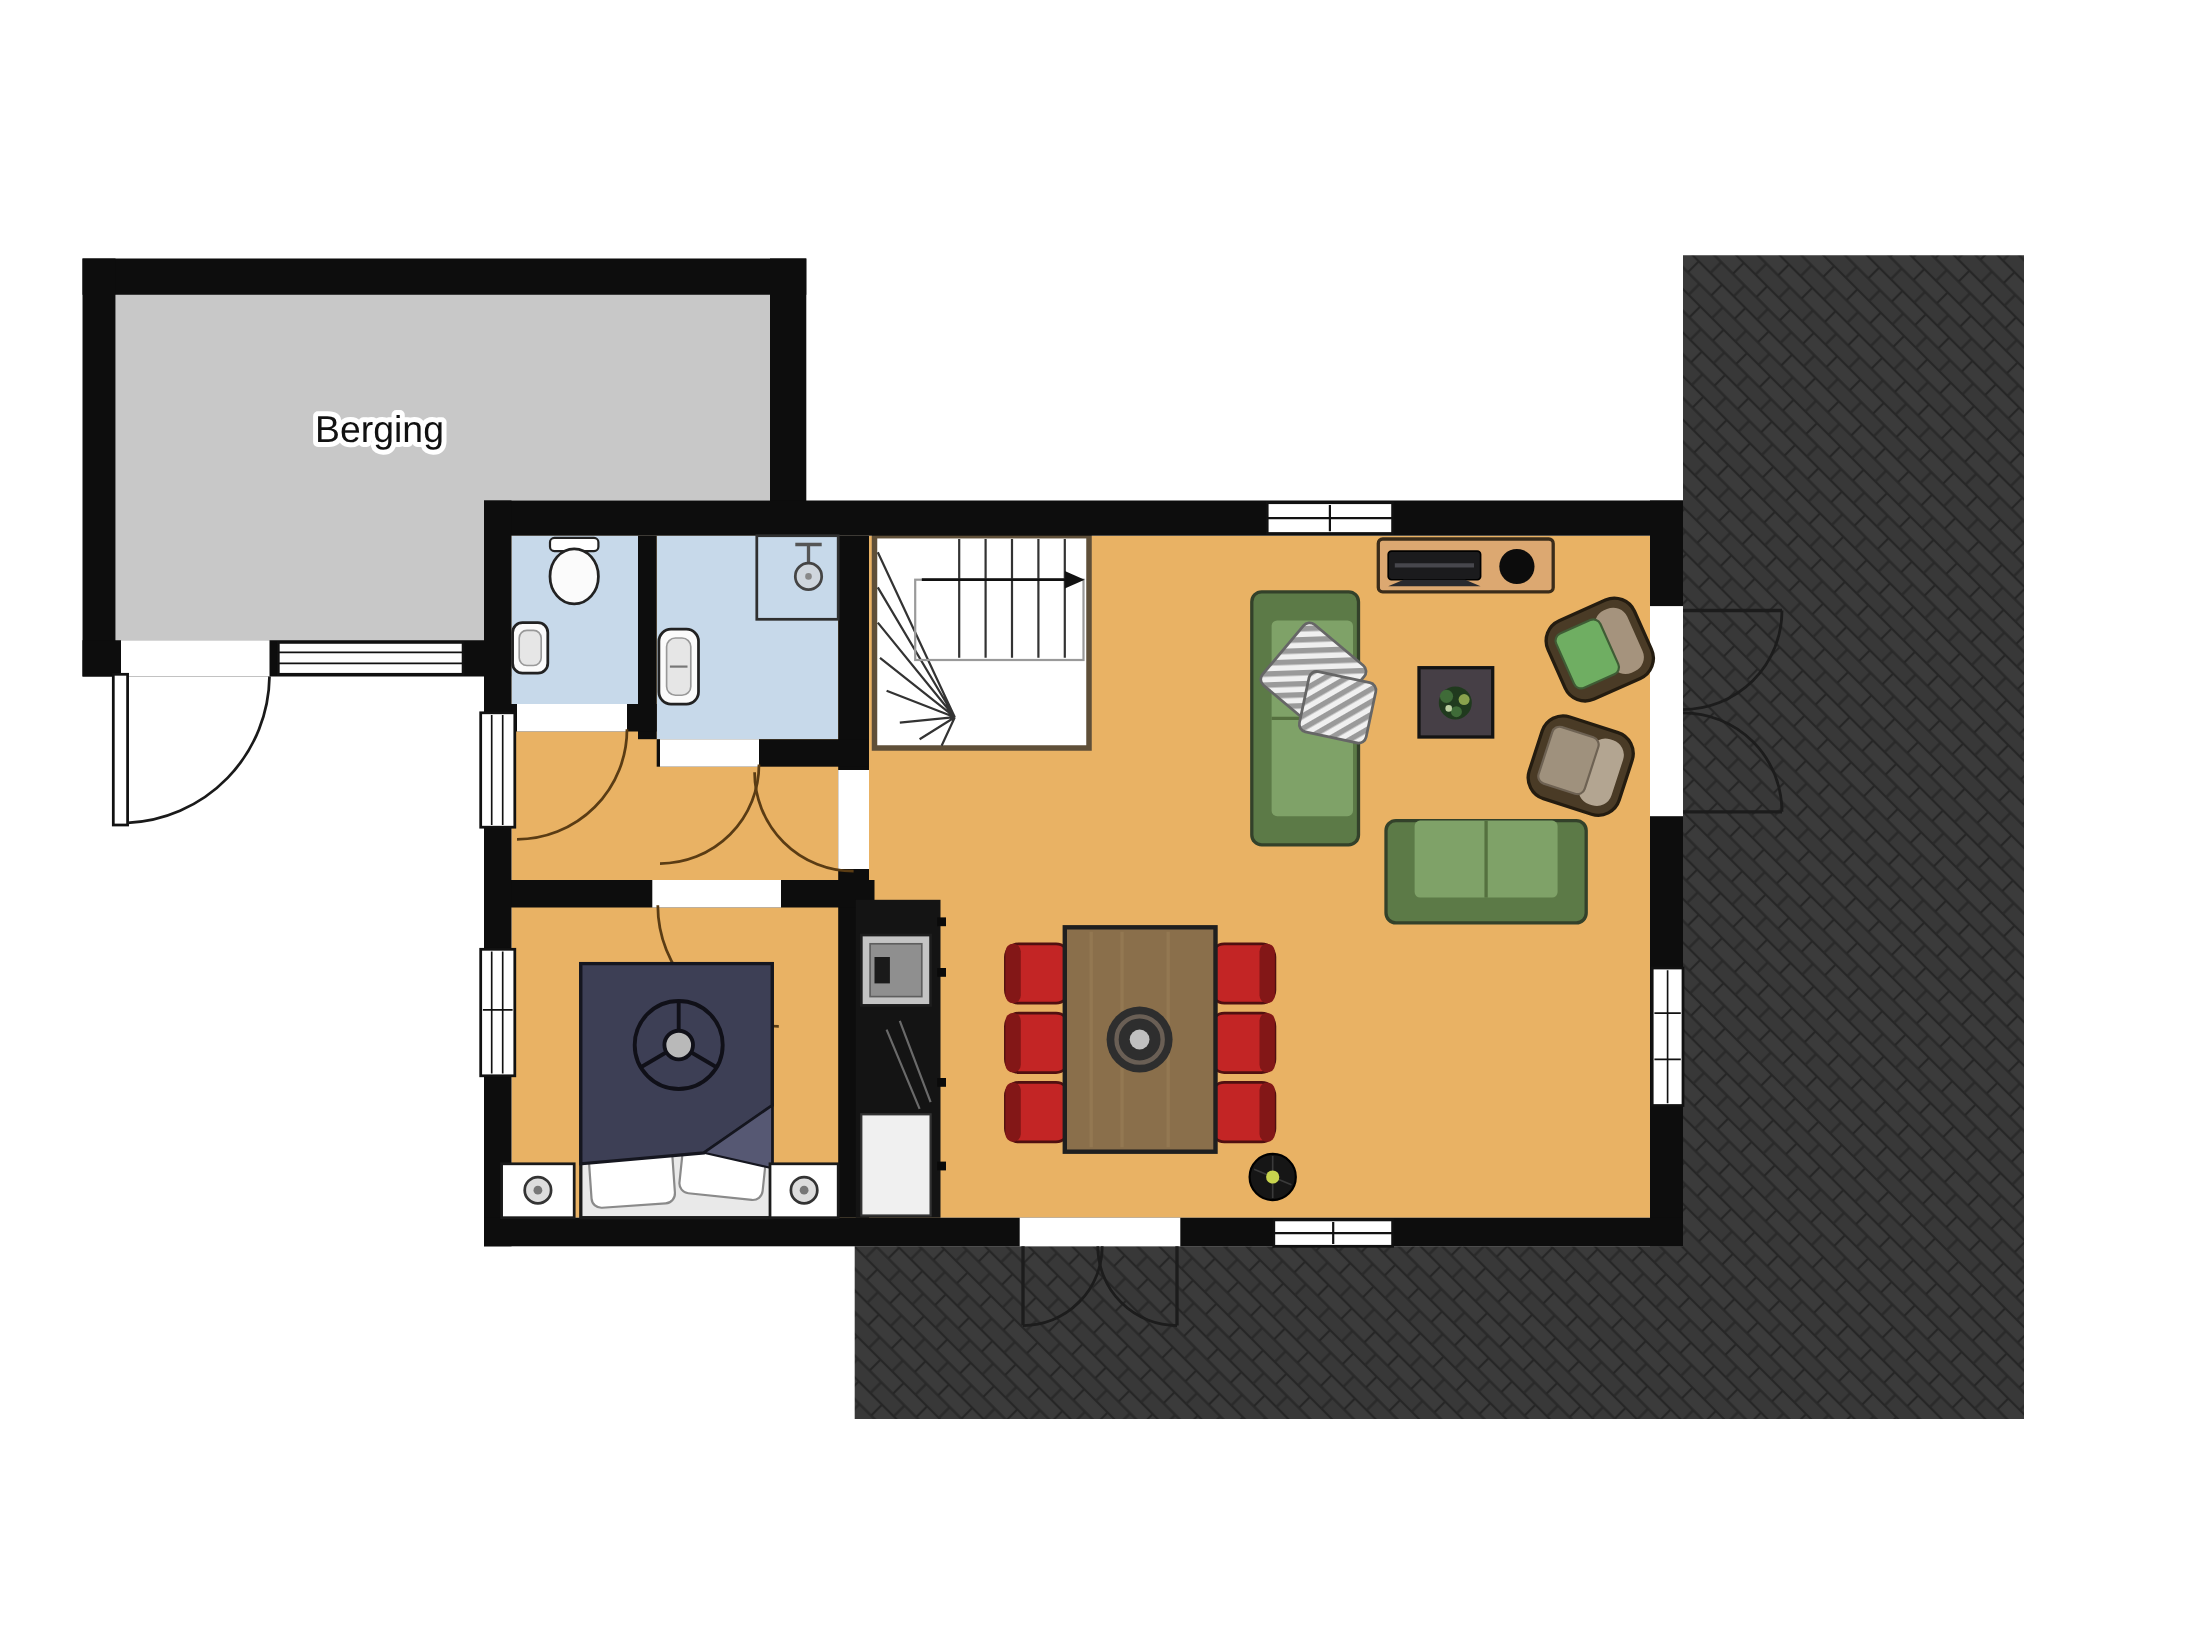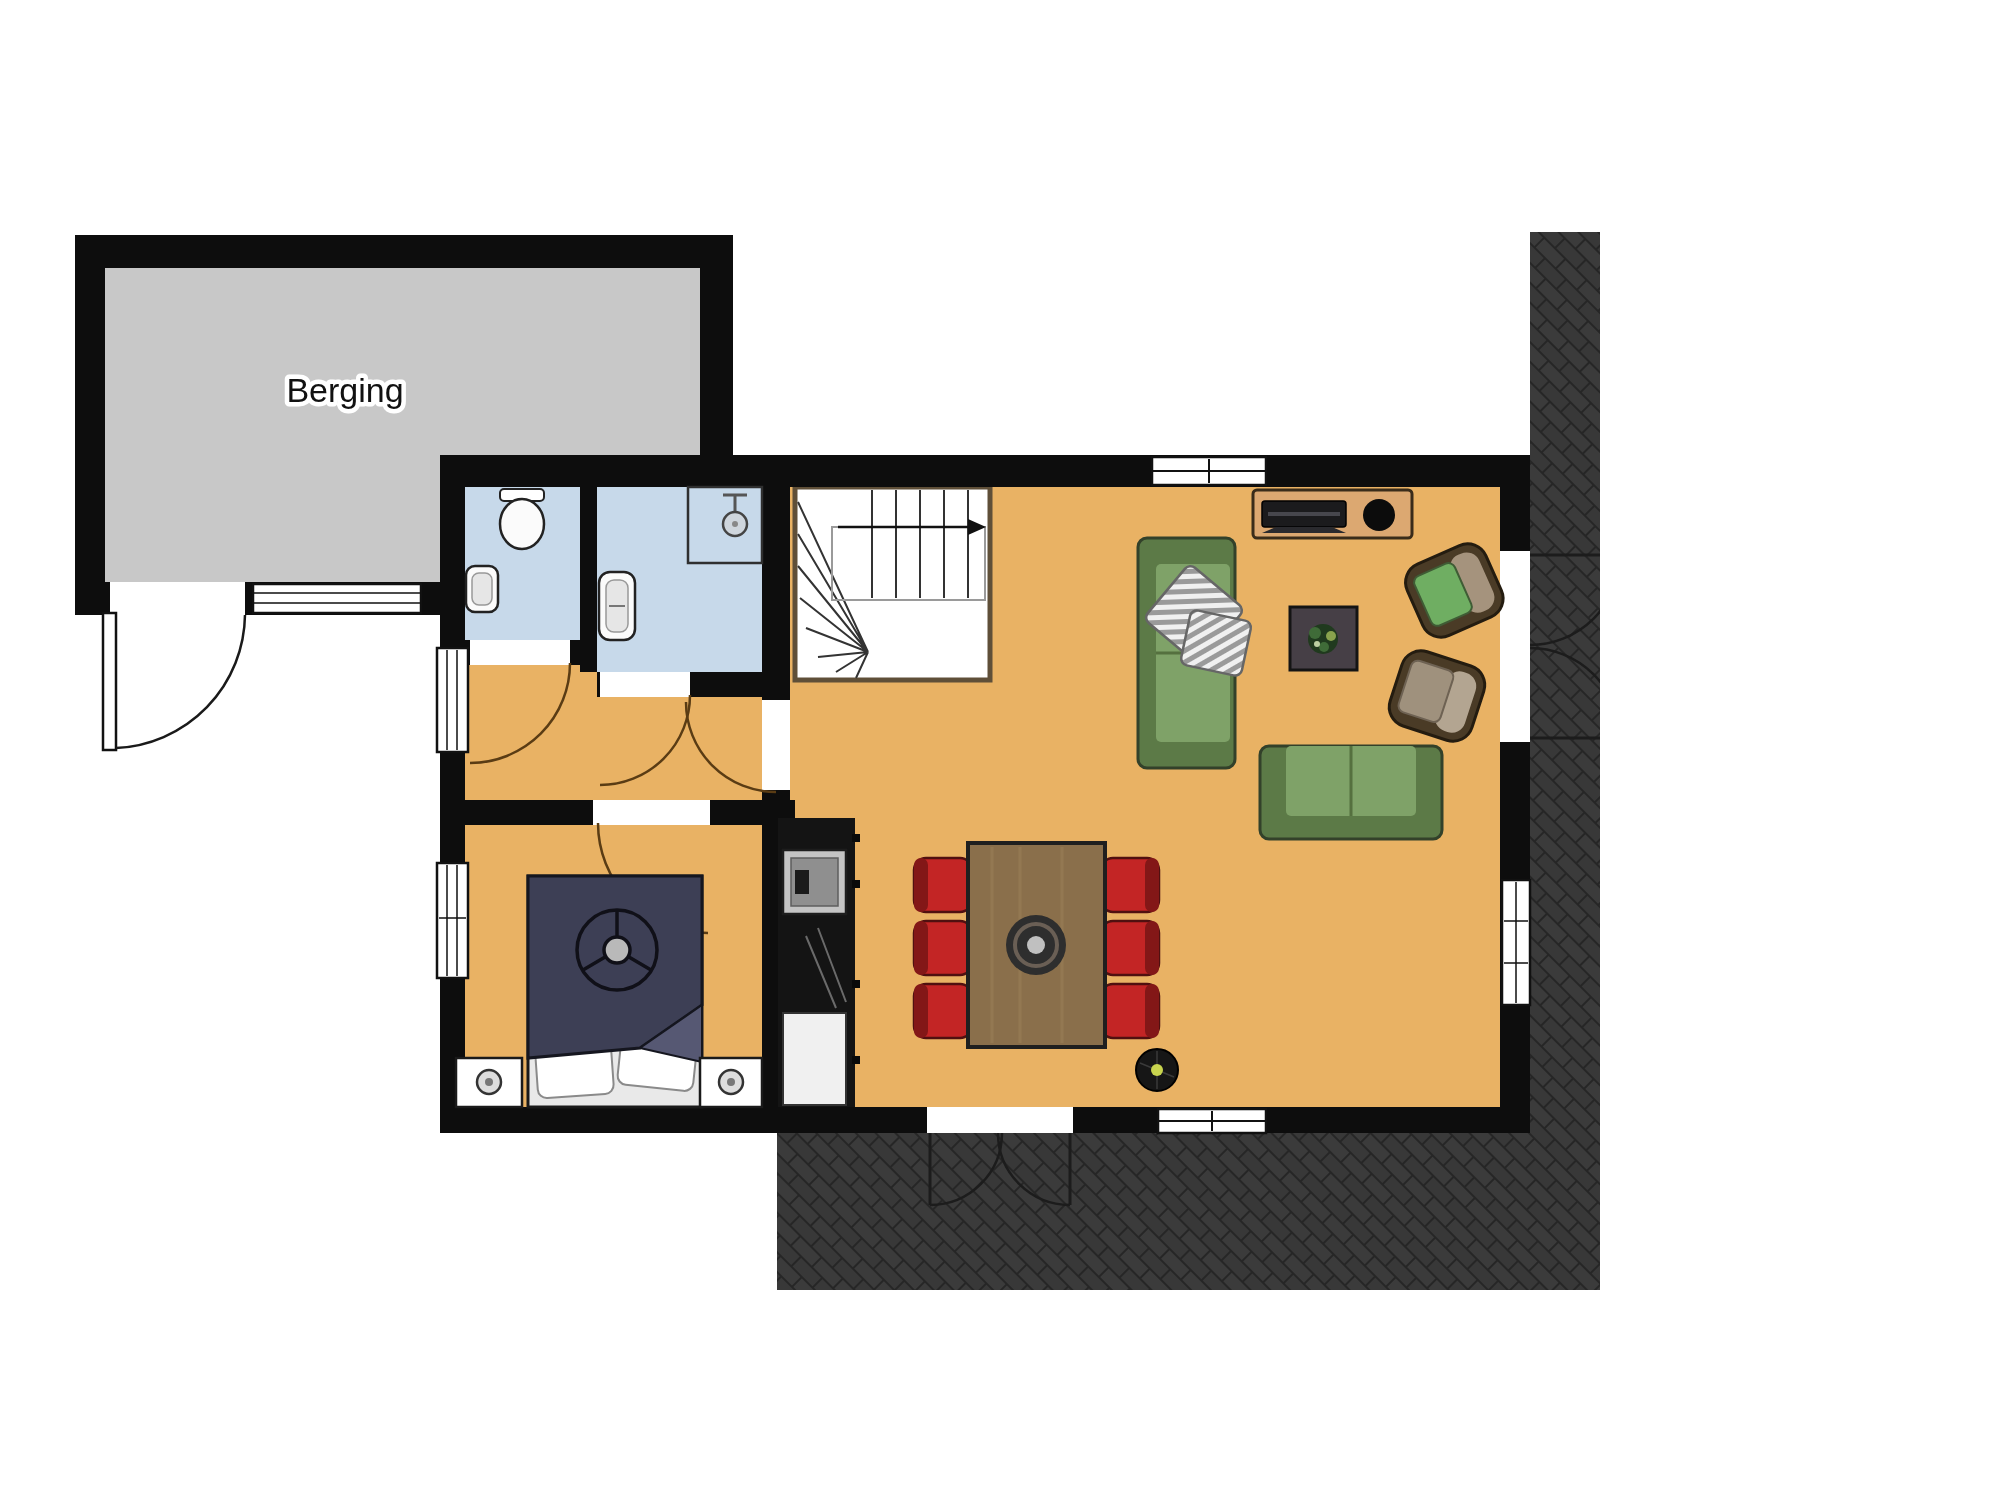--- a/index.html
+++ b/index.html
@@ -1,16 +1,16 @@
 <!DOCTYPE html>
 <html style="--wall: #0d0d0d; --floor-wood: #e9b264; --floor-wet: #c7d9ea; --floor-storage: #c8c8c8; --patio-base: #2f2f2f; --patio-brick: #3b3b3b; --stairs-border: #5f4f38; --sofa-green: #7fa268; --sofa-green-dark: #5c7a47; --cushion-green: #6fae62; --chair-red: #c32525; --chair-red-dark: #831717; --table-wood: #8a6f4b; --cabinet-wood: #dca871; --bed-navy: #3d3f55; --kitchen-black: #141414; --accent-lamp: #c8d44e;"><head>
 <meta charset="utf-8">
 <style>
   html,body{margin:0;padding:0;background:#ffffff;}
-  .stage{position:relative;width:1600px;height:1500px;background:#fff;overflow:hidden;
+  .stage{position:relative;width:1840px;height:1500px;background:#fff;overflow:hidden;
          font-family:"Liberation Sans", sans-serif;}
   svg{display:block;}
   text.room-label{font-family:"Liberation Sans", sans-serif;font-size:34px;fill:#111;
       paint-order:stroke;stroke:#ffffff;stroke-width:9px;stroke-linejoin:round;font-weight:500;}
 </style>
 </head>
 <body>
 
 <div class="stage">
 <svg width="2000" height="1500" viewBox="0 0 2000 1500" xmlns="http://www.w3.org/2000/svg">

